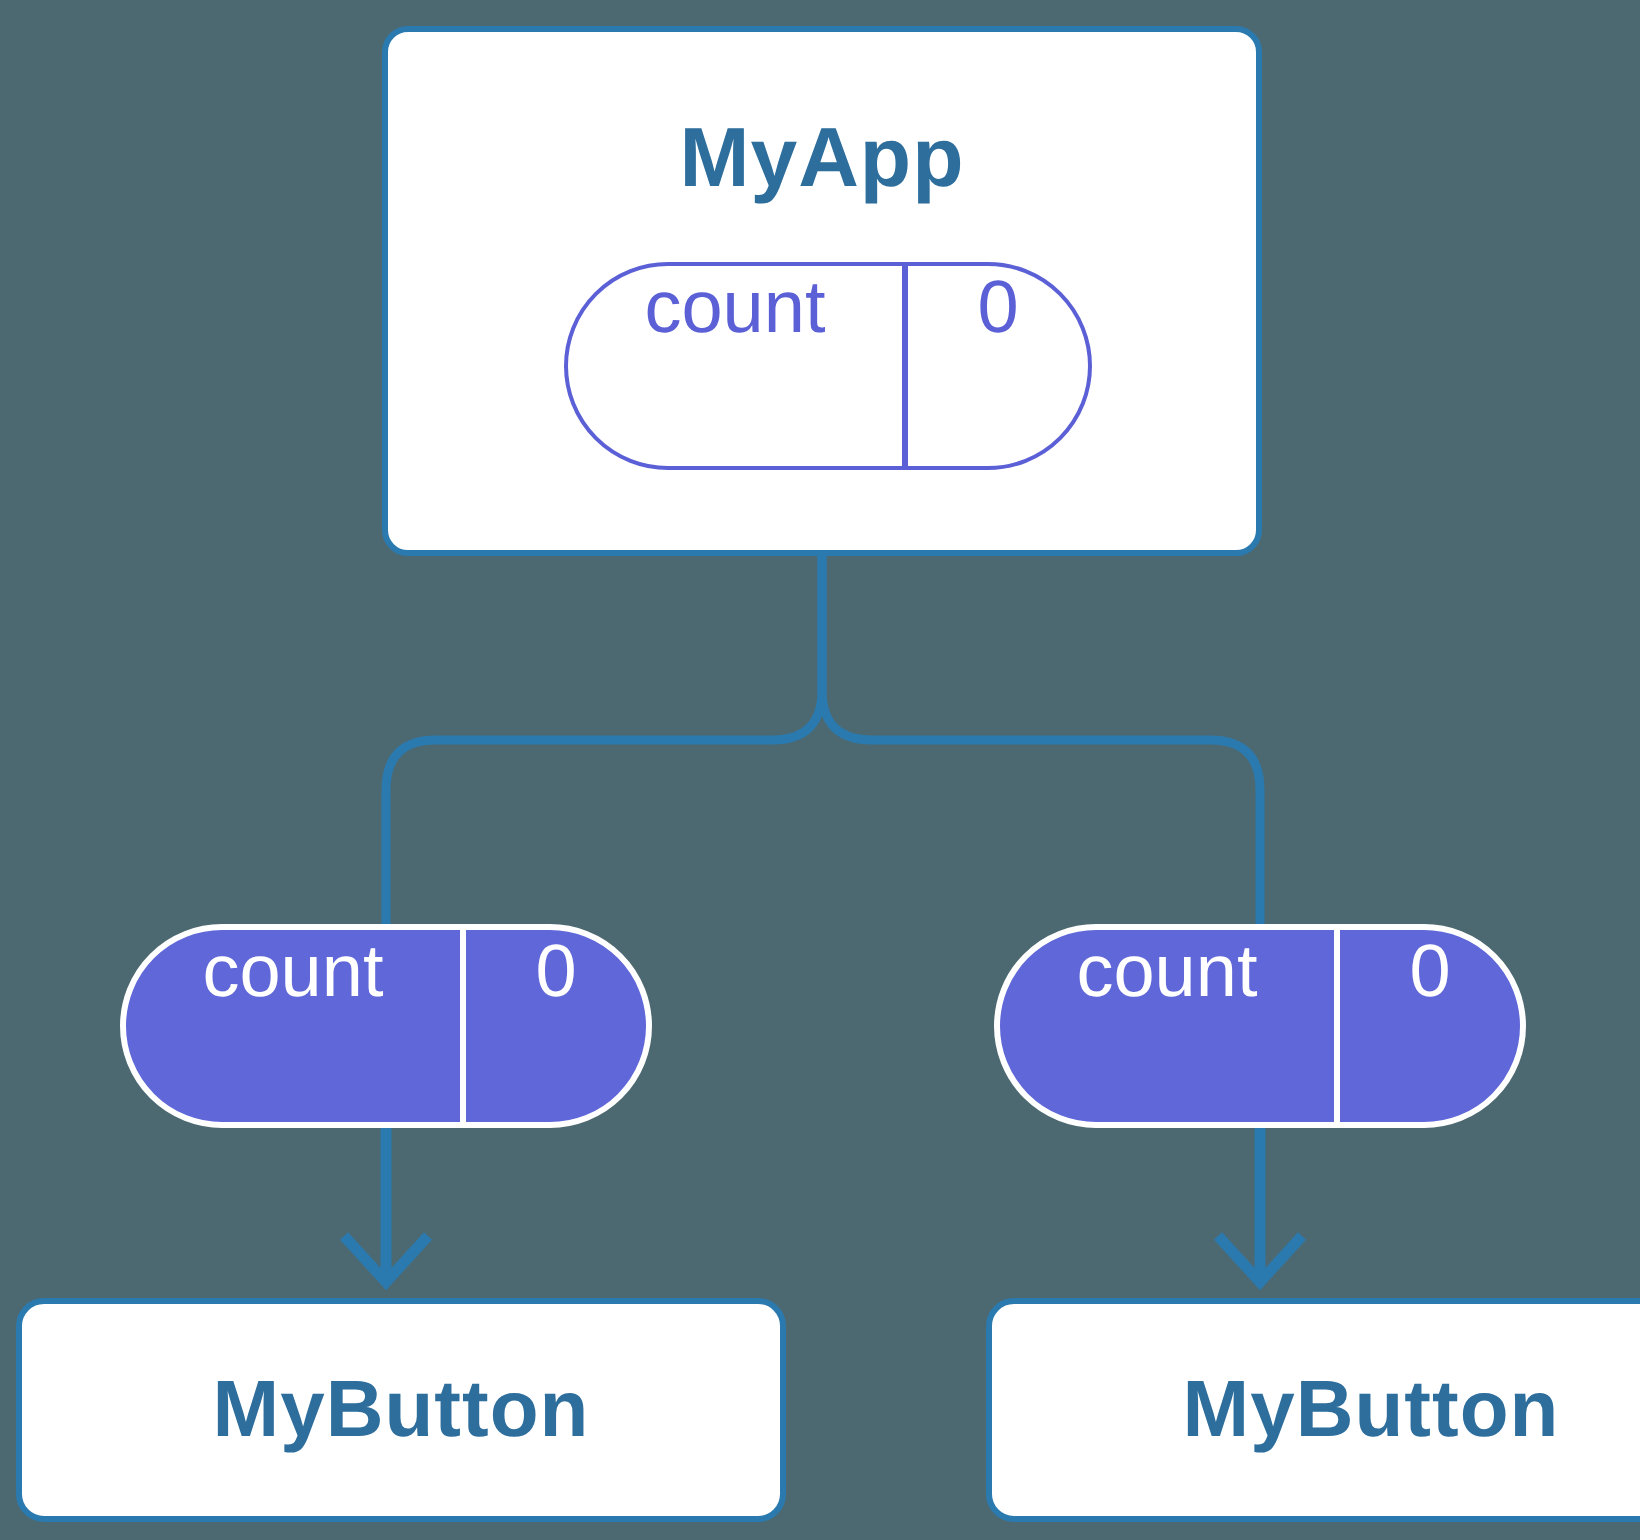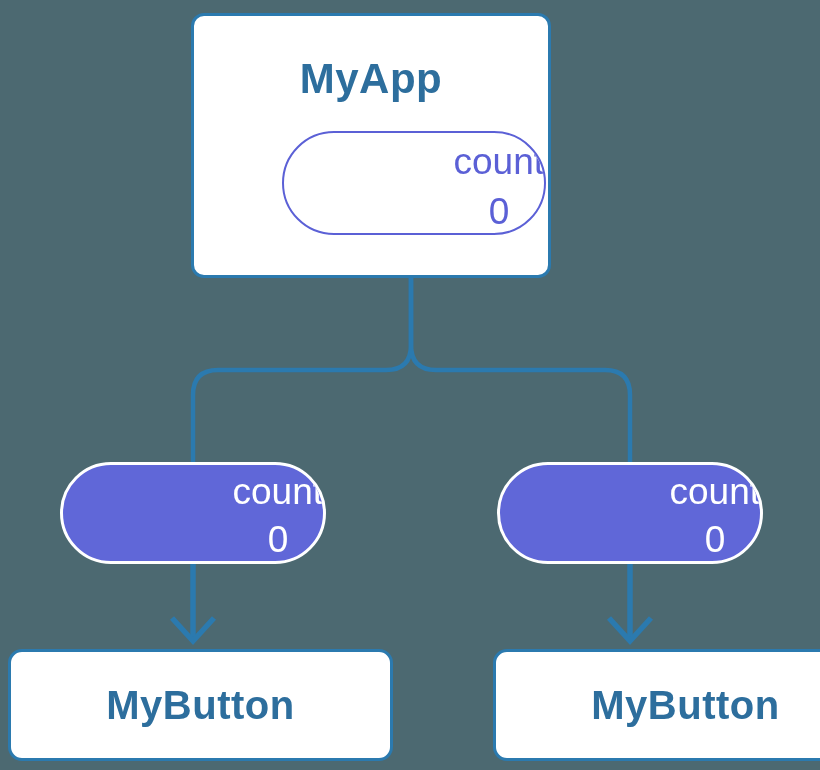--- a/index.html
+++ b/index.html
@@ -49,39 +49,38 @@
   }
   .node-title {
     color: #2D6E9D;
     font-weight: 600;
     letter-spacing: 0.5px;
   }
 
   .root-node {
     left: 191px;
     top: 13px;
-    width: 360px;
+    width: 440px;
     height: 265px;
     border-radius: 13px;
   }
   .root-title {
     position: absolute;
     top: 40px;
     left: 0;
     width: 100%;
     text-align: center;
     font-size: 42px;
     line-height: 1.1;
   }
 
   .pill {
     display: flex;
-    align-items: flex-end;
+    align-items: flex-start;
     overflow: hidden;
-    flex-direction: column;
   }
   .pill-name {
     flex: 1;
     display: flex;
     align-items: center;
     justify-content: center;
     font-size: 37px;
   }
   .pill-value {
     width: 90px;

